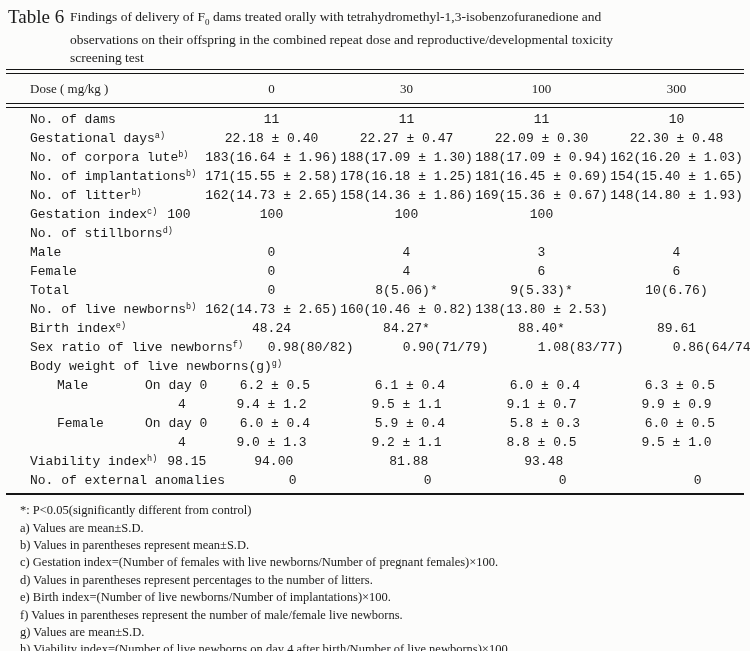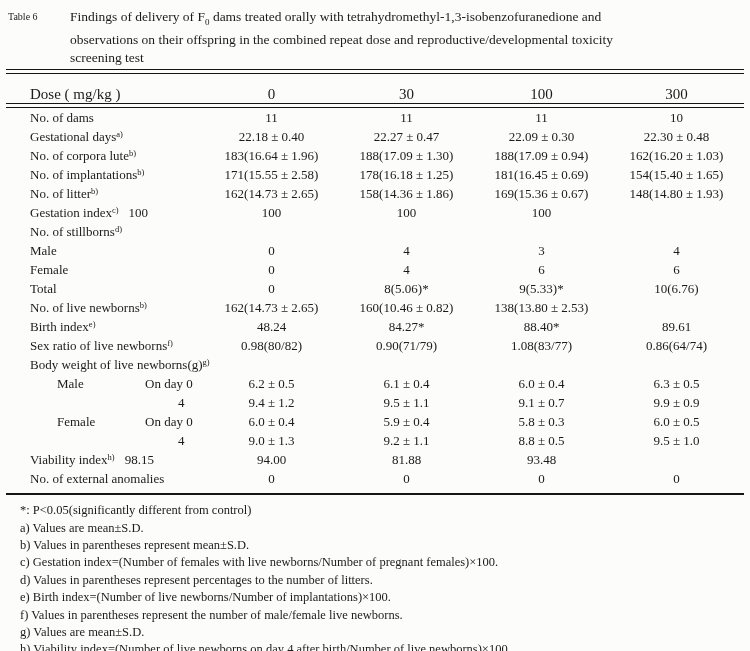--- a/index.html
+++ b/index.html
@@ -7,39 +7,39 @@
     width: 750px; height: 651px;
     background: #fcfcfb;
     font-family: "Liberation Serif", "DejaVu Serif", serif;
     color: #1b1b1b;
     overflow: hidden;
   }
   .page { padding-top: 8px; }
 
   
   .title-block { display: flex; padding-left: 8px; }
-  .t-label { flex: 0 0 62px; font-size: 10px; line-height: 17.5px; }
+  .t-label { flex: 0 0 62px; font-size: 19px; line-height: 17.5px; }
   .t-caption { width: 648px; font-size: 13.5px; line-height: 17.5px; }
   .t-caption sub { font-size: 9px; }
 
   
   .tbl { margin: 3px 6px 0 6px; }
   .rule-dbl {
     height: 3px;
     border-top: 1.5px solid #151515;
     border-bottom: 1.5px solid #151515;
   }
   .rule-bottom { border-top: 2px solid #151515; }
 
-  .thead-row { display: flex; align-items: flex-end; height: 29px; font-size: 15px; }
+  .thead-row { display: flex; align-items: center; height: 29px; font-size: 13px; }
   .thead-label { flex: 0 0 198px; box-sizing: border-box; padding-left: 24px; white-space: nowrap; }
   .dose-cell { flex: 0 0 135px; text-align: center; white-space: nowrap; }
 
   .tbody { padding: 2px 0 3px 0; }
-  .trow { display: flex; height: 19px; font-size: 13px; }
+  .trow { display: flex; align-items: center; height: 19px; font-size: 13px; font-family: Liberation Mono, monospace; }
   .lcell { flex: 0 0 198px; box-sizing: border-box; padding-left: 24px; white-space: nowrap; overflow: visible; }
   .vcell { flex: 0 0 135px; text-align: center; white-space: nowrap; }
   .lcell sup { font-size: 8.5px; vertical-align: 4px; letter-spacing: 0; }
   .ival { margin-left: 10px; }
   .sex { display: inline-block; width: 46px; margin-left: 27px; }
   .day { display: inline-block; margin-left: 42px; }
   .day.short { padding-left: 33px; }
 
   
   .footnotes { margin: 7px 8px 0 8px; font-size: 12.5px; line-height: 17.4px; }

